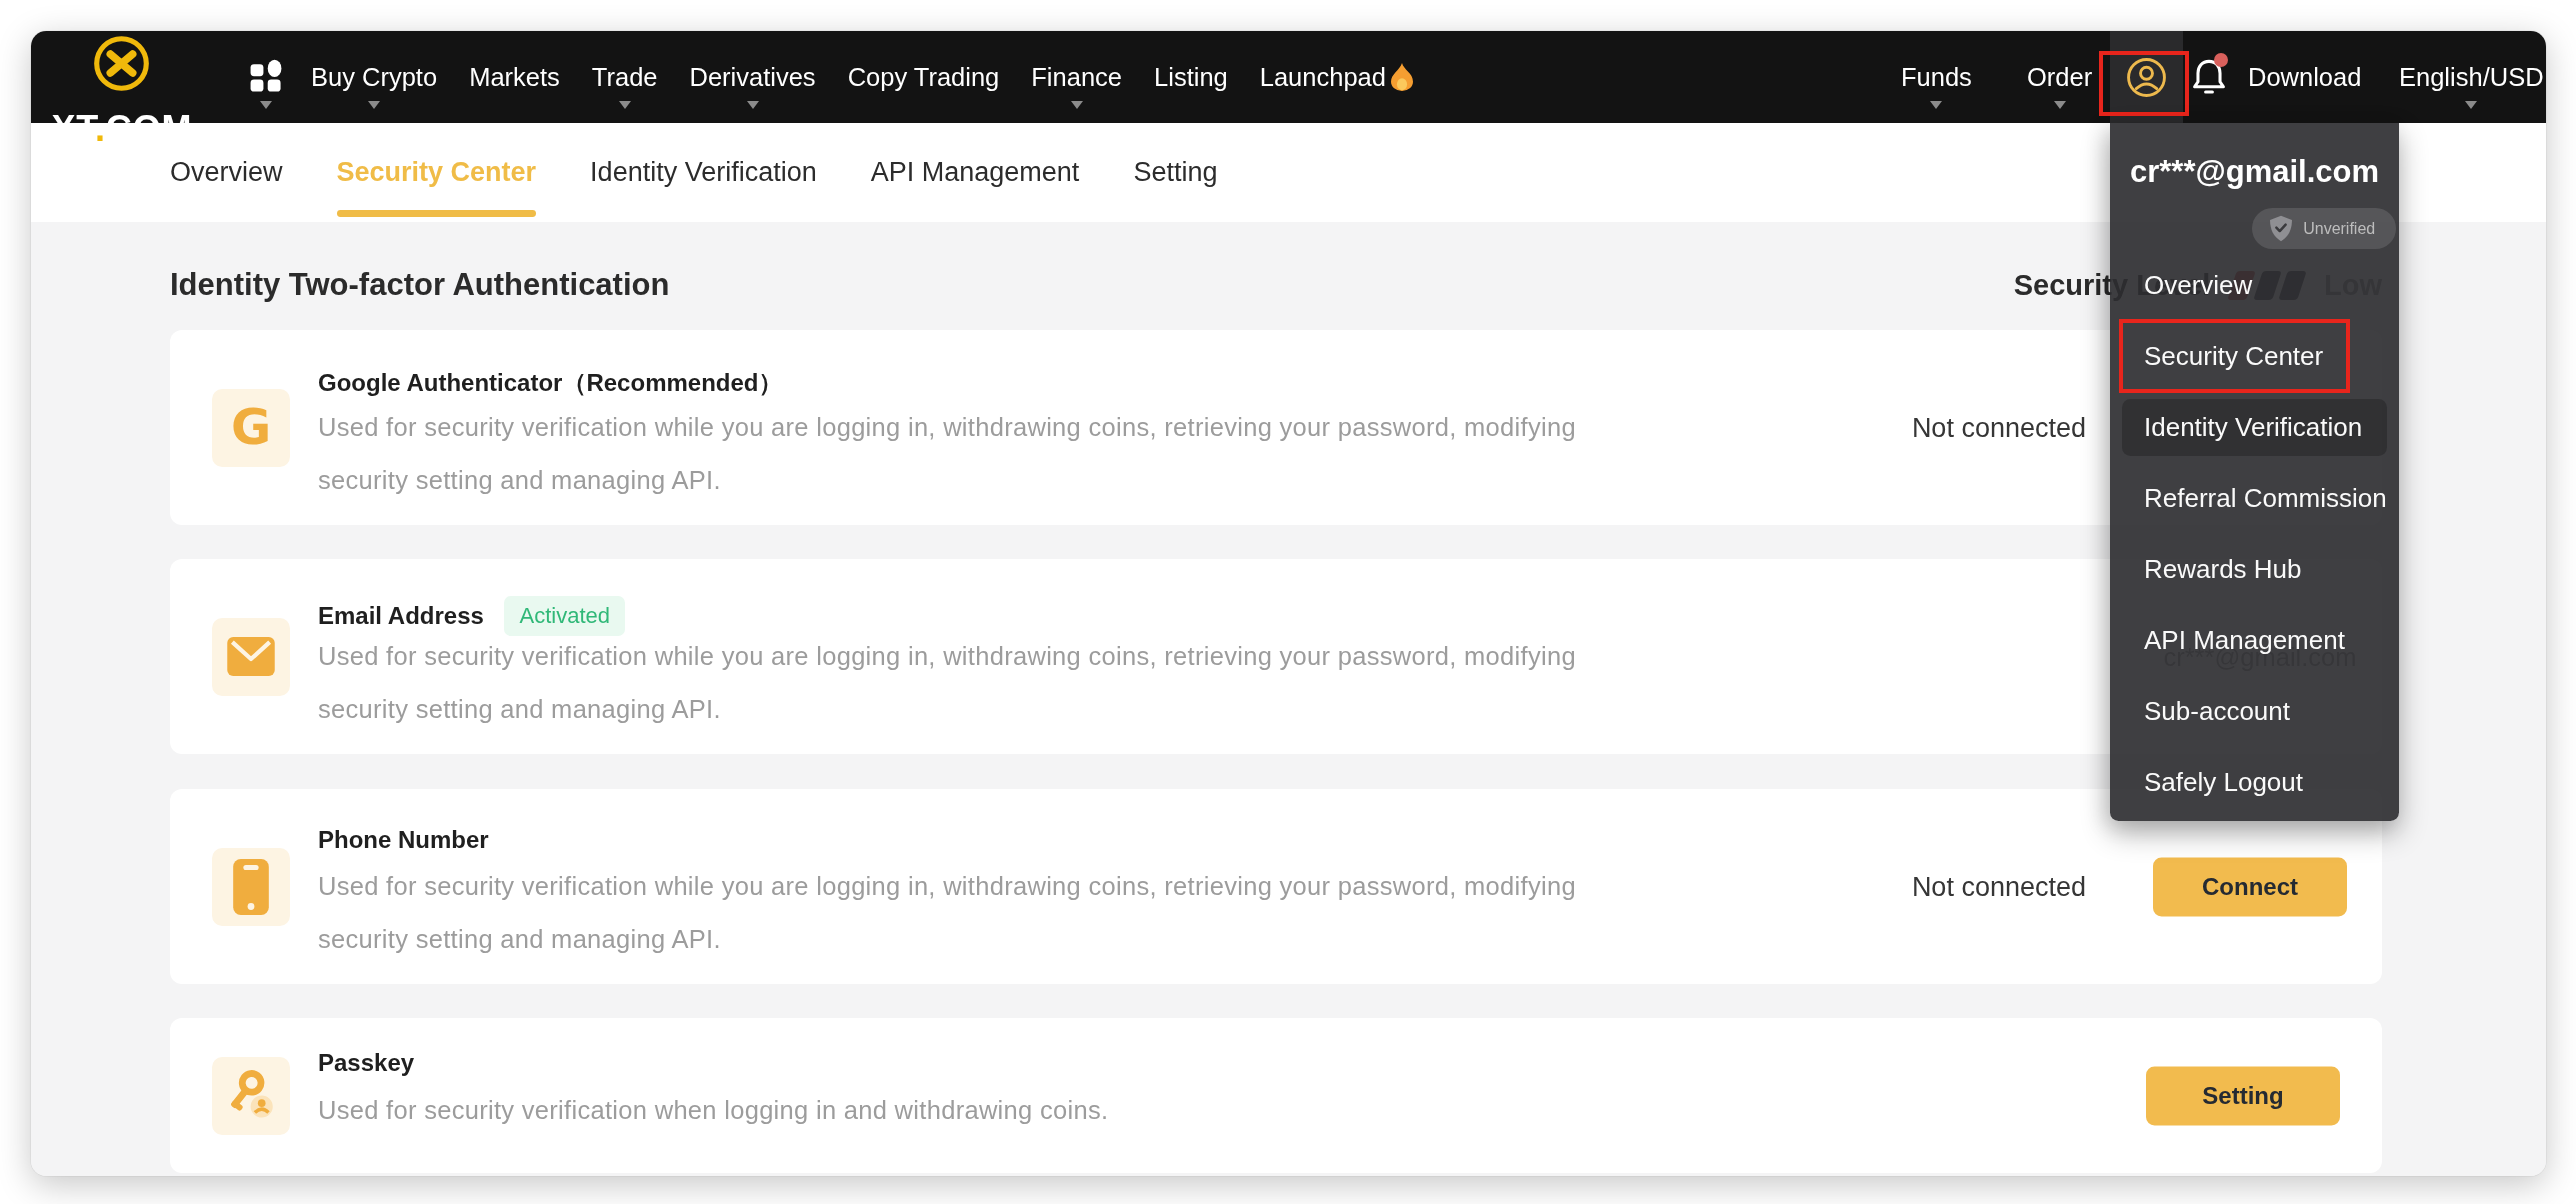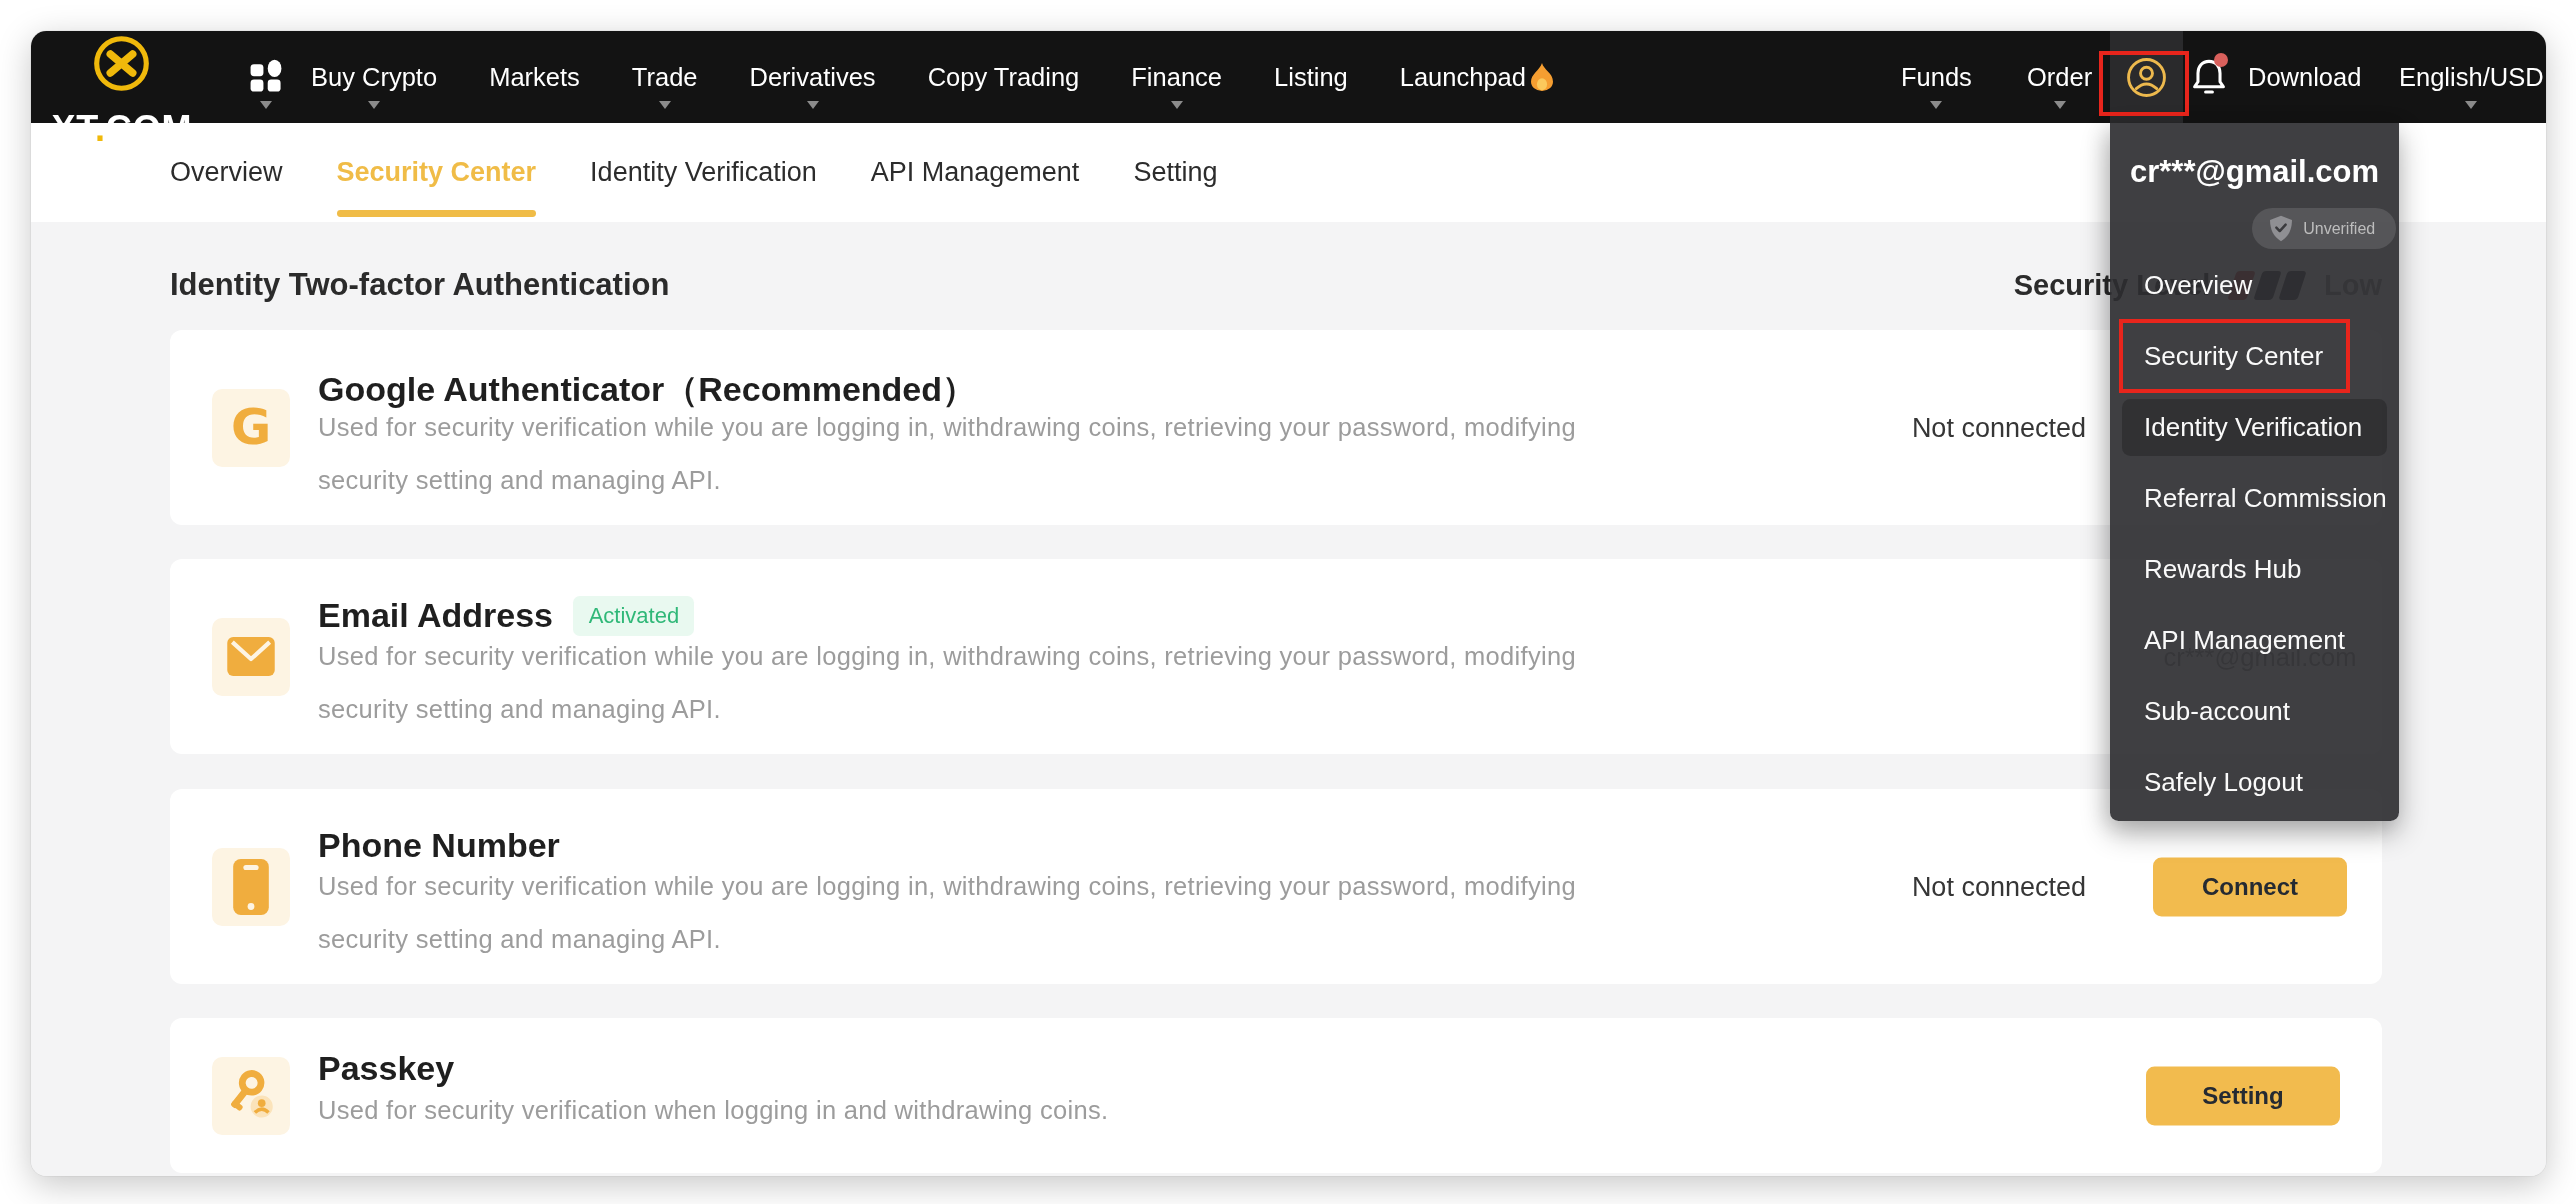--- a/index.html
+++ b/index.html
@@ -13,21 +13,21 @@
   .navbar { position:absolute; left:0; top:0; width:100%; height:92px; background:#131313; z-index:30; }
   .nav-item { position:absolute; top:0; height:92px; display:flex; align-items:center;
               color:#ffffff; font-size:25.5px; font-weight:500; white-space:nowrap; cursor:pointer; }
   .logo { left:20.4px; gap:12px;flex-direction:column; }
   .logo-text { font-size:36px; font-weight:800; letter-spacing:0.8px; color:#fff; }
   .logo-text .dot { color:#f0b90b; }
   .grid-wrap { left:217px; }
   .caret { position:absolute; top:70px; left:50%; transform:translateX(-50%);
            width:0; height:0; border-left:6.8px solid transparent; border-right:6.8px solid transparent;
            border-top:8.5px solid #8b8b8b; }
-  .navlist { position:absolute; left:280px; top:0; height:92px; display:flex; gap:52px; }
+  .navlist { position:absolute; left:280px; top:0; height:92px; display:flex; gap:32px; }
   .navlist .nav-link { position:relative; height:92px; display:flex; align-items:center;
                        color:#fff; font-size:25.5px; font-weight:500; white-space:nowrap; cursor:pointer; }
   .flame { margin-left:5.1px; }
 
   .nv-funds { left:1870px; } .nv-order { left:1996px; }
   .nv-download { left:2217px; } .nv-locale { left:2368px; }
 
   .user-col { position:absolute; left:2079px; top:0; width:73px; height:92px; background:#2a2a2c;
               display:flex; align-items:center; justify-content:center; cursor:pointer; }
   .bell-wrap { position:absolute; left:2154px; top:0; height:92px; width:48px;
@@ -61,21 +61,21 @@
 
   .card { position:absolute; left:139px; width:2212px; height:195px; background:#ffffff;
           border-radius:12px; }
   .card1 { top:108px; } .card2 { top:337px; } .card3 { top:567px; }
   .card4 { top:796px; height:155px; }
   .icon-tile { position:absolute; left:42px; top:50%; transform:translateY(-50%);
                width:78px; height:78px; border-radius:10.2px; background:#fdf4e3;
                display:flex; align-items:center; justify-content:center; }
   .g-glyph { font-size:49px; font-weight:800; color:#f0ad3e; font-family:"DejaVu Sans", sans-serif; }
   .card-title-row { position:absolute; left:148px; top:37px; display:flex; align-items:center; gap:20.4px; }
-  .card-title { font-size:34px; font-weight:600; color:#1f1f1f; white-space:nowrap; }
+  .card-title { font-size:24px; font-weight:600; color:#1f1f1f; white-space:nowrap; }
   .badge-activated { background:#e9f9f0; color:#30b878; font-size:22px; padding:6.8px 15.3px;
                      border-radius:6.8px; }
   .card-desc { position:absolute; left:148px; top:71px; width:1291px; font-size:25.5px;
                line-height:53px; color:#9c9c9c; letter-spacing:0.3px; }
   .status { position:absolute; right:296px; top:50%; transform:translateY(-50%);
             font-size:27px; color:#363636; white-space:nowrap; }
   .btn { position:absolute; right:35px; top:50%; transform:translateY(-50%);
          width:194px; height:59px; border:none; border-radius:8.5px; background:#f2bb4e;
          color:#252a32; font-size:24px; font-weight:700; font-family:"Liberation Sans",sans-serif;
          cursor:pointer; }

